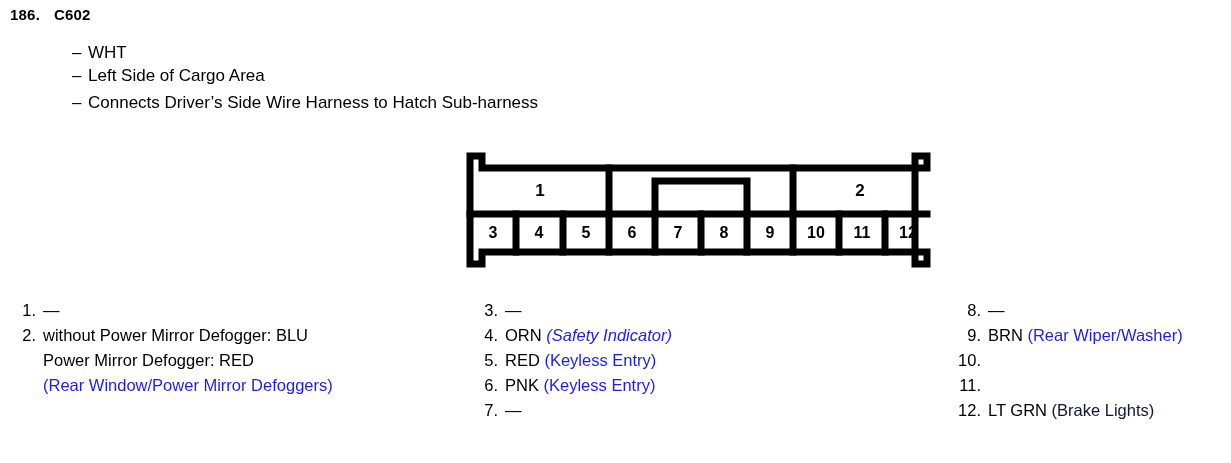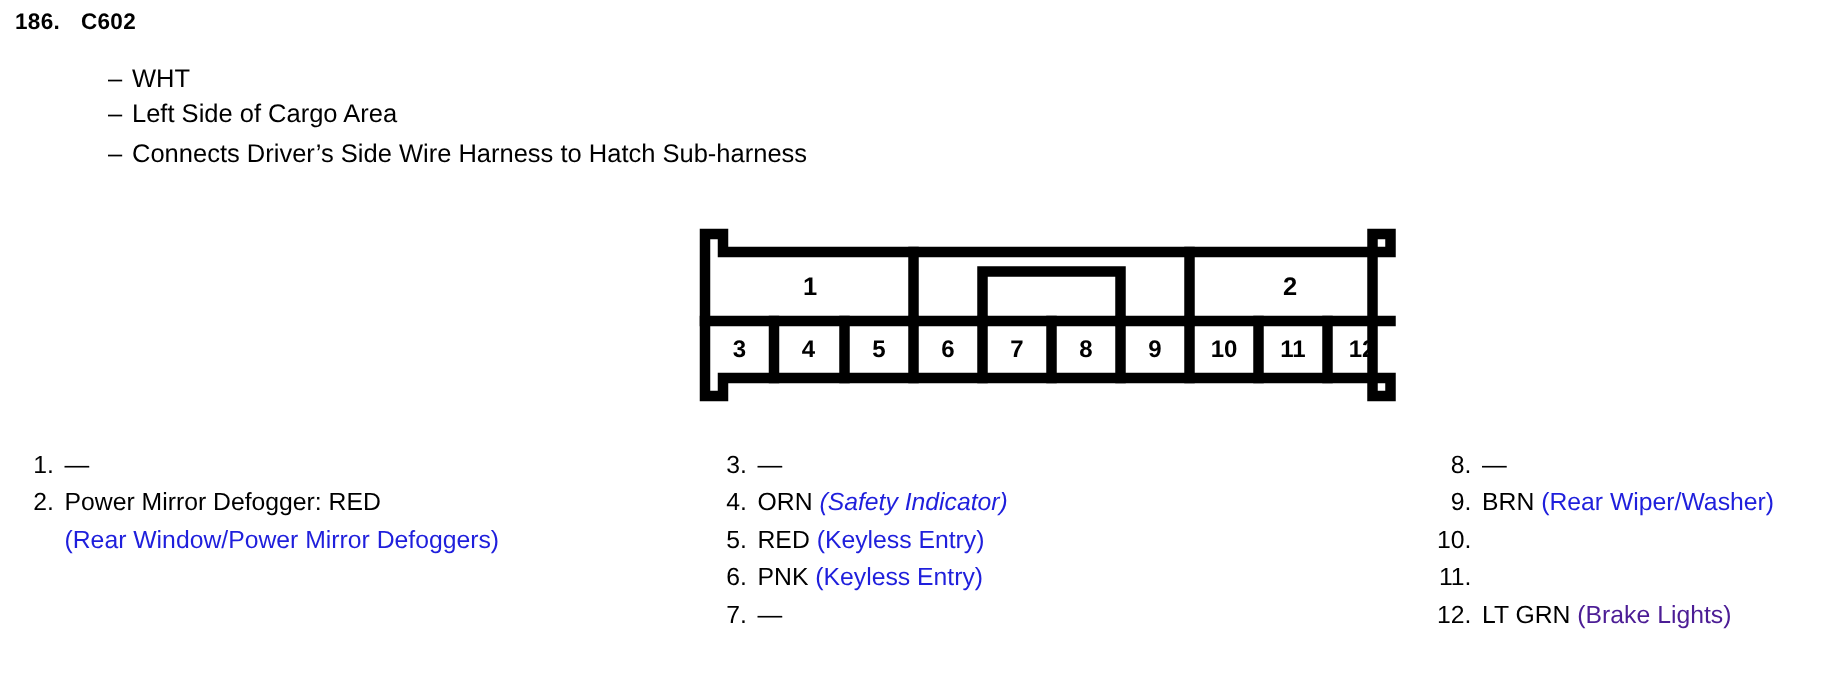--- a/index.html
+++ b/index.html
@@ -152,20 +152,21 @@
 <div class="pin-col" id="col-0">
     <div class="pin-entry">
       <span class="pin-num">1.</span>
       <span class="pin-body">
         <span class="pin-sub"><span>—</span></span>
       </span>
     </div>
     <div class="pin-entry">
       <span class="pin-num">2.</span>
       <span class="pin-body">
+        <span class="pin-sub"><span>without Power Mirror Defogger: BLU</span></span>
         <span class="pin-sub"><span>Power Mirror Defogger: RED</span></span>
         <span class="pin-sub"><span class="blue" style="color: rgb(31, 31, 220);">(Rear Window/Power Mirror Defoggers)</span></span>
       </span>
     </div>
   </div>
 <div class="pin-col" id="col-1">
     <div class="pin-entry">
       <span class="pin-num">3.</span>
       <span class="pin-body">
         <span class="pin-sub"><span>—</span></span>
@@ -211,16 +212,16 @@
     </div>
     <div class="pin-entry">
       <span class="pin-num">10.</span>
     </div>
     <div class="pin-entry">
       <span class="pin-num">11.</span>
     </div>
     <div class="pin-entry">
       <span class="pin-num">12.</span>
       <span class="pin-body">
-        <span class="pin-sub"><span>LT GRN</span> <span class="blue" style="color: #4c1d95;">(Brake Lights)</span></span>
+        <span class="pin-sub"><span>LT GRN</span> <span class="blue" style="color: #0f172a;">(Brake Lights)</span></span>
       </span>
     </div>
   </div>
 
 </body></html>

